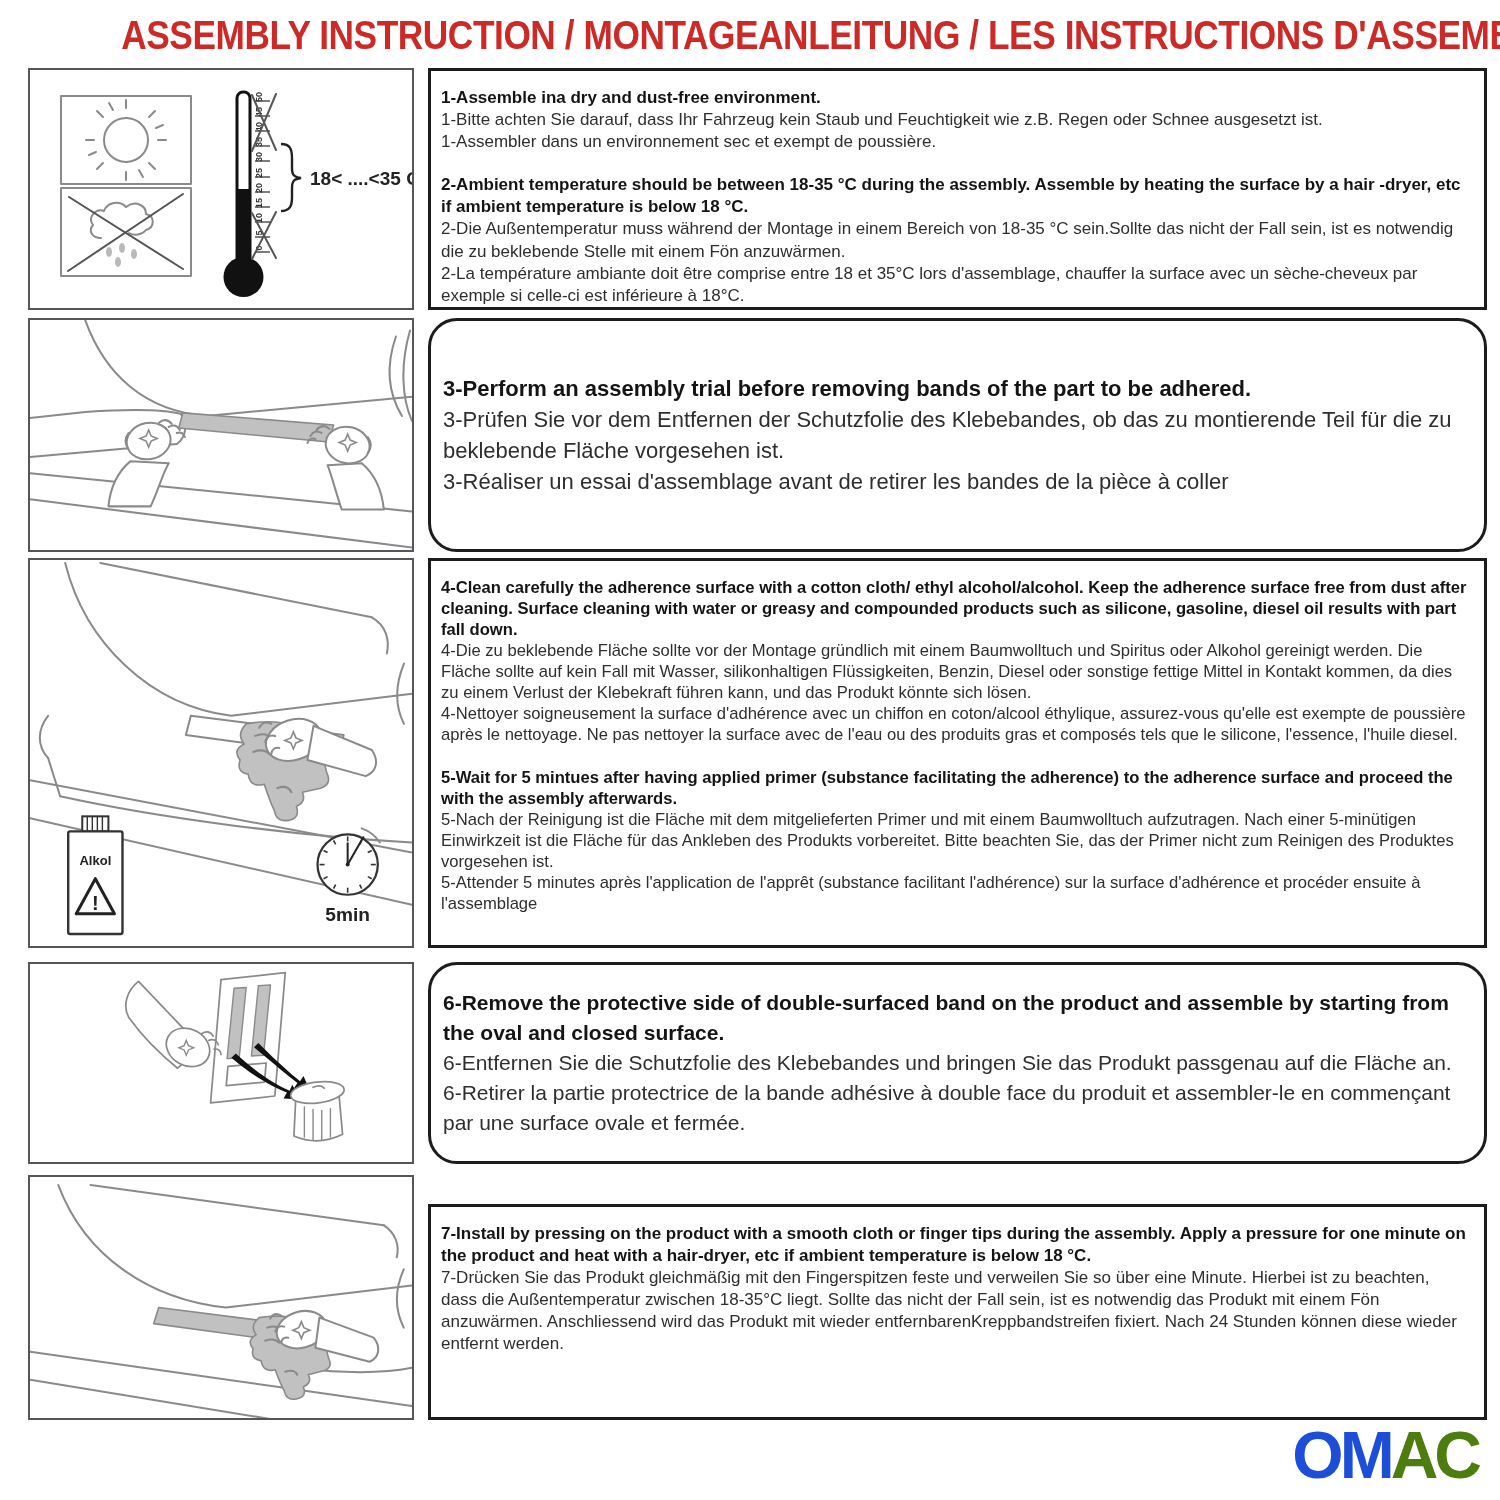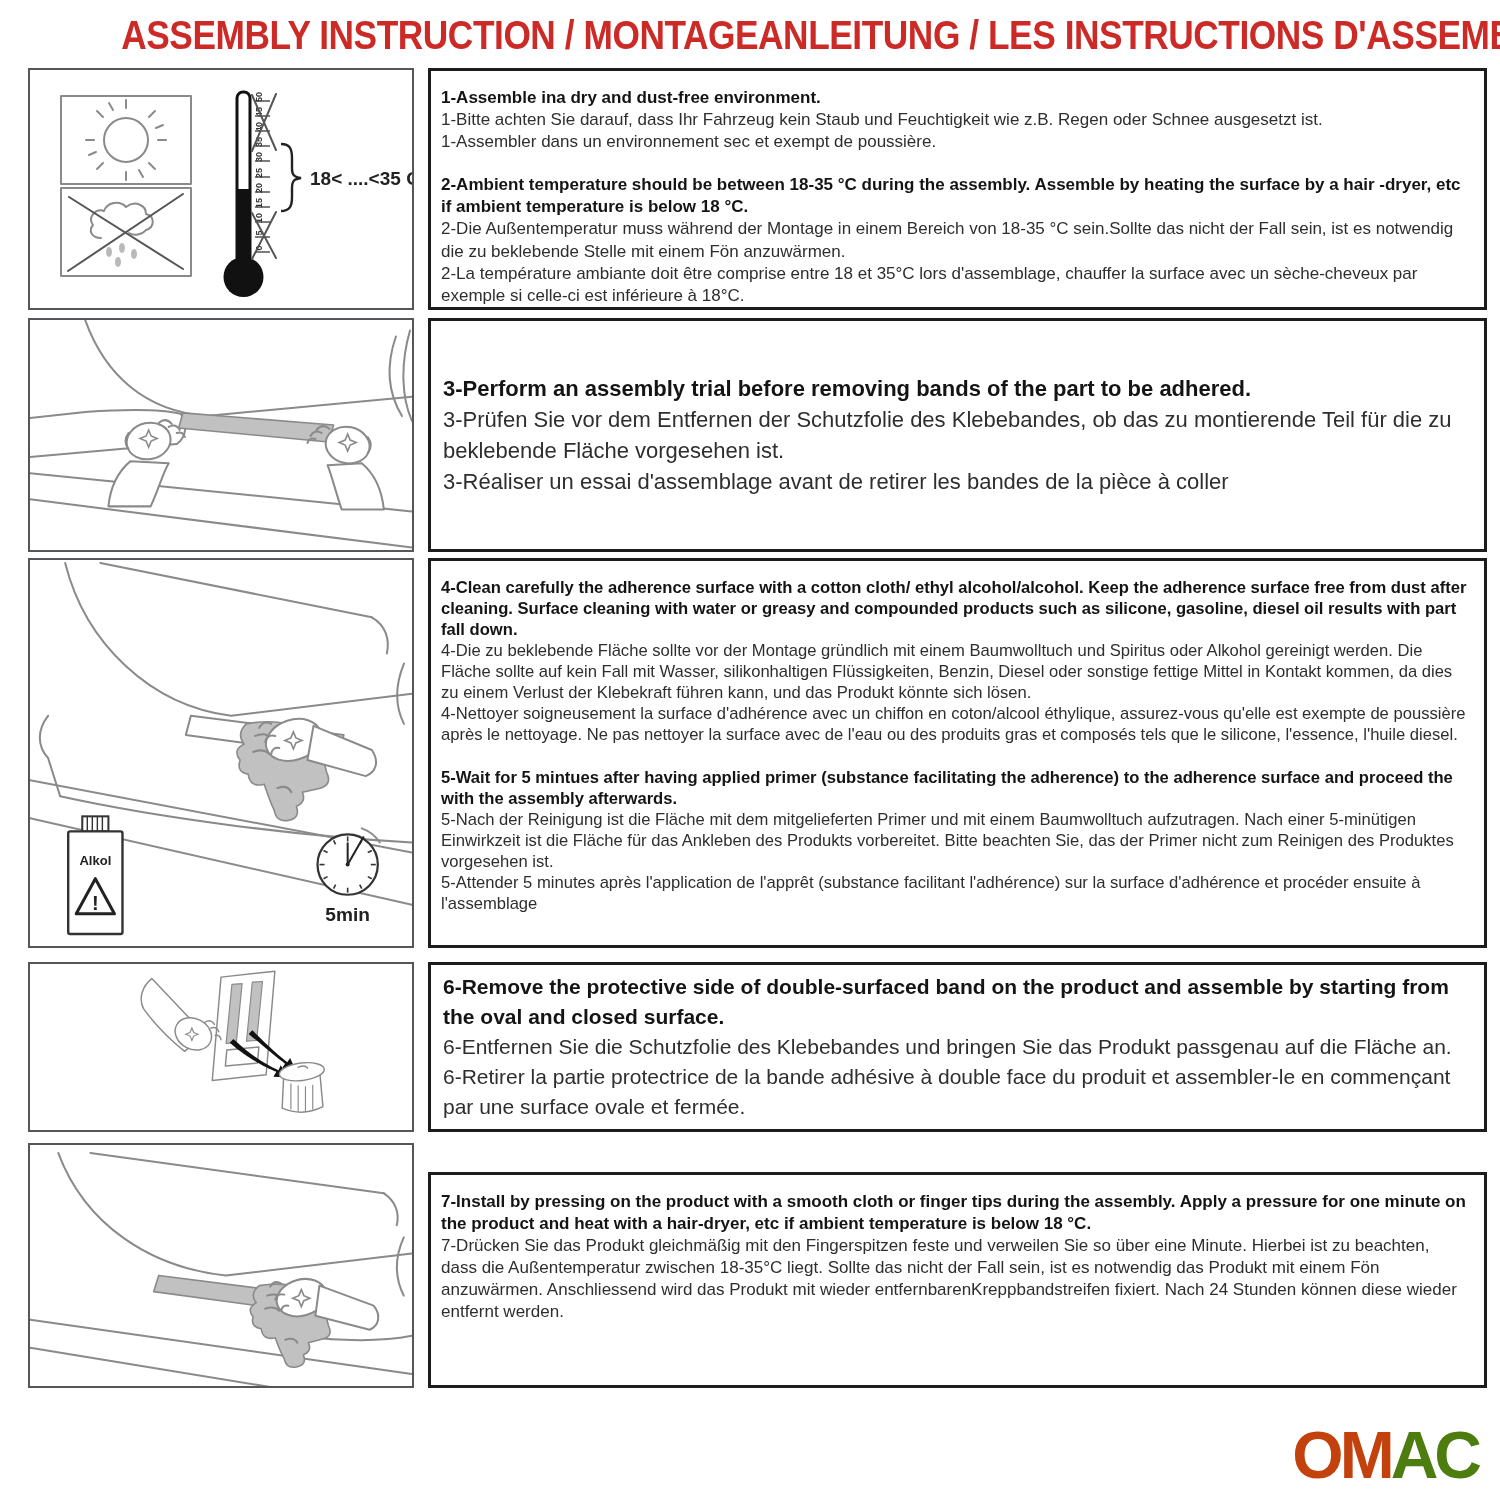--- a/index.html
+++ b/index.html
@@ -9,30 +9,30 @@
   
   .title-wrap{height:56px;padding-top:12px;text-align:center;white-space:nowrap;}
   .title{display:inline-block;font-size:41px;font-weight:bold;color:#cb2a27;
          letter-spacing:-0.5px;transform:scaleX(0.86);transform-origin:center;}
 
   
   .row{display:flex;gap:14px;margin:0 13px 0 28px;}
   .r1{height:242px;margin-bottom:8px;}
   .r2{height:234px;margin-bottom:6px;}
   .r3{height:390px;margin-bottom:14px;}
-  .r4{height:170px;margin-bottom:11px;}
+  .r4{height:202px;margin-bottom:11px;}
   .r5{height:245px;}
 
   .imgbox{flex:none;width:386px;border:2.5px solid #55565a;background:#fff;
           display:flex;align-items:center;justify-content:center;box-sizing:border-box;}
   .imgbox svg{width:100%;height:100%;}
   .textbox{flex:1;border:3px solid #1c1c1c;background:#fff;box-sizing:border-box;
            color:#2e2e2e;overflow:hidden;}
   .pad-top{padding:16px 16px 4px 10px;}
-  .v-center{display:flex;flex-direction:column;justify-content:center;padding:4px 16px 4px 12px;}
+  .v-center{display:flex;flex-direction:column;justify-content:center;padding:4px 16px 4px 12px;border-radius:29px;}
 
   .f-small{font-size:17px;line-height:1.3;}
   .f-small3{font-size:16.6px;line-height:1.27;}
   .f-big{font-size:22px;line-height:1.42;}
   .f-mid{font-size:21px;line-height:1.42;}
   .f-last{font-size:17px;line-height:1.3;padding-top:16px;margin-top:29px;}
 
   p.para{margin:0;}
   p.b{font-weight:bold;color:#141414;}
   p.gap{margin-top:21px;}
@@ -42,21 +42,21 @@
   .lnd{fill:none;stroke:#555;stroke-width:2;stroke-linecap:round;stroke-linejoin:round;}
   .wfill{fill:#ffffff;stroke:#8a8a8a;stroke-width:2;stroke-linejoin:round;}
   .gfill{fill:#c1c1c1;stroke:#8a8a8a;stroke-width:1.6;stroke-linejoin:round;}
   .blk{fill:#111;}
   .tick-num{font-size:9px;fill:#333;font-weight:bold;}
   .svg-label{font-weight:bold;fill:#222;}
 
   
   .logo{position:absolute;right:22px;bottom:10px;background:#fff;padding-left:16px;
         font-size:66px;font-weight:bold;letter-spacing:-4px;line-height:1.05;}
-  .logo .lb{color:#c2410c;}
+  .logo .lb{color:#1d4ed8;}
   .logo .lr{color:#4d7c0f;}
 </style>
 </head>
 <body>
 
 <div class="page">
 
   <div class="title-wrap">
     <span class="title">ASSEMBLY INSTRUCTION / MONTAGEANLEITUNG / LES INSTRUCTIONS D'ASSEMBLAGE</span>
   </div>

